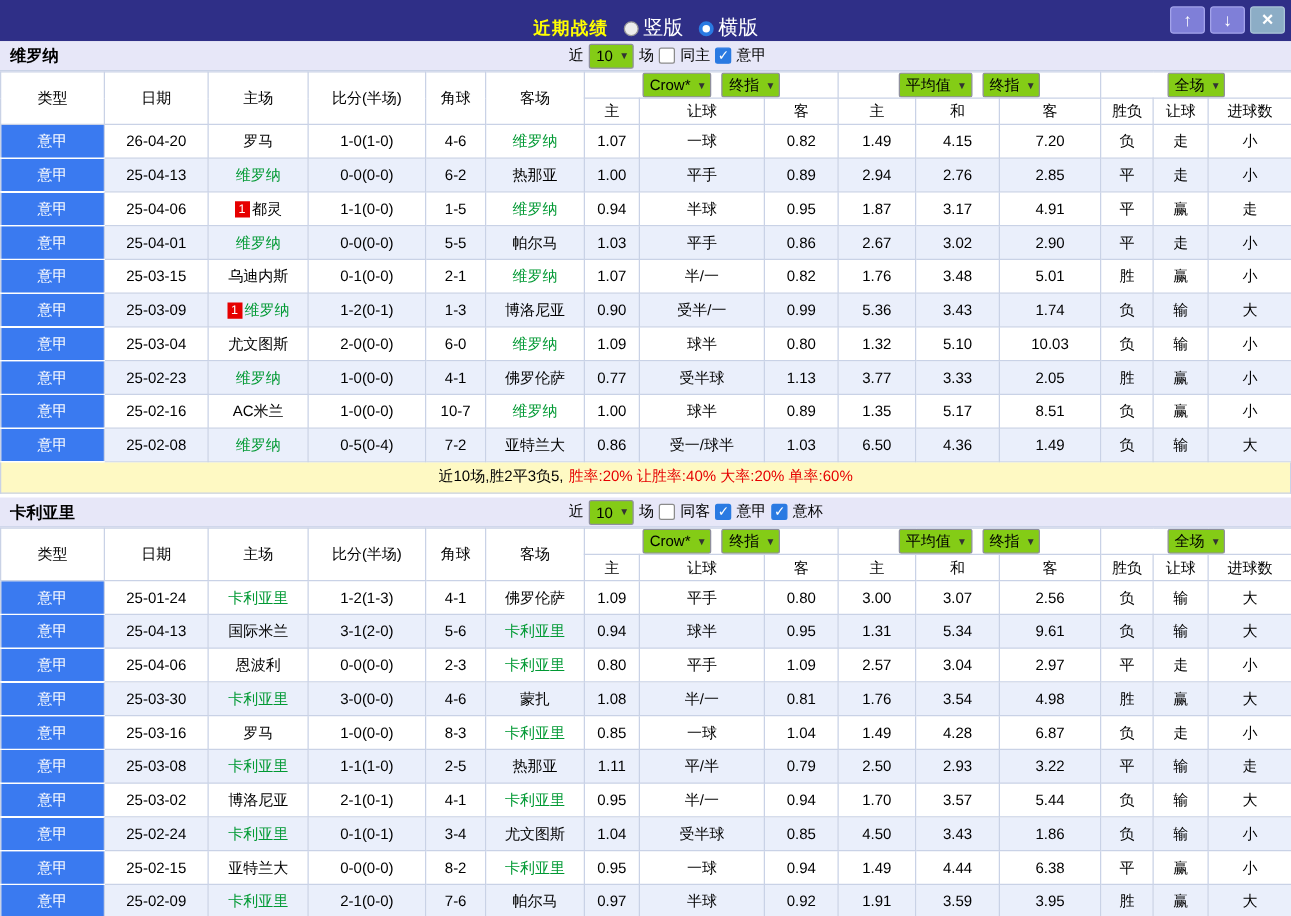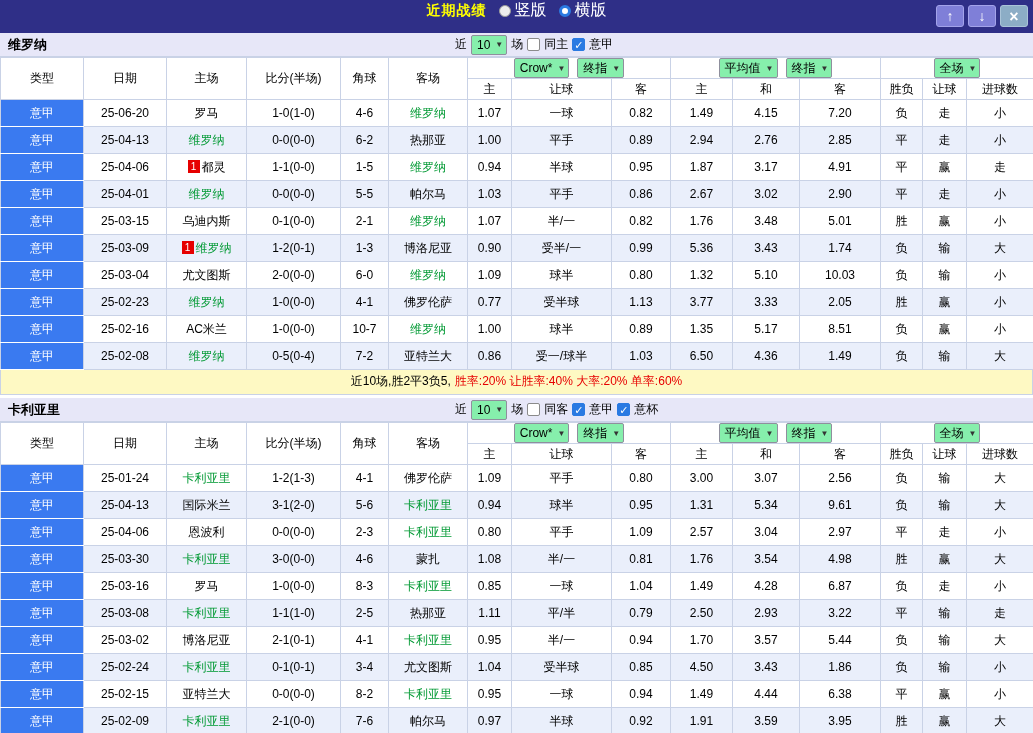--- a/index.html
+++ b/index.html
@@ -1,33 +1,33 @@
 <!DOCTYPE html>
 <html><head>
 <meta charset="utf-8">
 <style>
   html,body{margin:0;padding:0;}
   body{width:1033px;background:#fff;font-family:"Liberation Sans","DejaVu Sans",sans-serif;}
   .app{width:1033px;height:733px;overflow:hidden;background:#fff;}
   
-  .titlebar{height:33px;background:#2f2f87;position:relative;display:flex;align-items:flex-start;justify-content:center;}
+  .titlebar{height:33px;background:#2f2f87;position:relative;display:flex;align-items:flex-end;justify-content:center;}
   .tb-center{display:flex;align-items:center;gap:12px;}
   .popup-title{color:#ffff00;font-size:14px;font-weight:bold;letter-spacing:1px;}
   .radio-opt{display:flex;align-items:center;gap:4px;color:#fff;font-size:16px;cursor:pointer;}
   .radio{width:12px;height:12px;border-radius:50%;background:#ededed;border:1px solid #9a9a9a;box-sizing:border-box;}
   .radio.checked{background:#fff;border:3px solid #2a7ae2;}
   .tb-buttons{position:absolute;right:5px;top:5px;display:flex;gap:4px;}
   .tb-btn{width:28px;height:22px;background:#7f7fd8;border:1px solid #a3a3ea;border-radius:3px;color:#fff;font-size:14px;line-height:19px;text-align:center;font-weight:bold;cursor:pointer;padding:0;font-family:inherit;}
   .tb-btn.close{background:#8cadc6;border-color:#aac4d8;font-size:16px;}
   
   .section{margin-bottom:3px;}
   .section-bar{height:23px;background:#e7e7f8;position:relative;display:flex;align-items:center;border-bottom:1px solid #c9d2e6;}
   .team-name{font-size:13px;font-weight:bold;margin-left:8px;color:#000;}
   .filters{position:absolute;left:455px;top:0;height:23px;display:flex;align-items:center;gap:4px;font-size:12px;color:#000;}
-  .sel{display:inline-flex;align-items:center;background:#86efac;border:1px solid #8f8f9d;border-radius:2px;height:18px;padding:0 3px 0 5px;font-size:12px;cursor:pointer;white-space:nowrap;}
+  .sel{display:inline-flex;align-items:center;background:#84cc16;border:1px solid #8f8f9d;border-radius:2px;height:18px;padding:0 3px 0 5px;font-size:12px;cursor:pointer;white-space:nowrap;}
   .sel .arrow{font-size:8px;margin-left:5px;color:#333;}
   .checkbox{width:13px;height:13px;box-sizing:border-box;border:1px solid #8b8b8b;background:#fff;display:inline-block;border-radius:2px;cursor:pointer;}
   .checkbox.checked{background:#2a7ae2;border-color:#2a7ae2;color:#fff;font-size:11px;line-height:12px;text-align:center;font-weight:bold;}
   
   table.grid{table-layout:fixed;width:1033px;border-collapse:collapse;}
   .grid th,.grid td{border:1px solid #c9d2e6;font-size:12px;font-weight:normal;text-align:center;padding:0;overflow:hidden;white-space:nowrap;color:#000;background:#fff;}
   .grid thead th{height:20px;}
   .grid tbody td{height:26px;}
   .grid tbody tr:nth-child(even) td{background:#eaeffb;}
   .grid td.league{background:#3a7af0 !important;color:#fff;border-top:1px solid #fff;border-bottom:1px solid #fff;}
@@ -146,21 +146,21 @@
             <th>和</th>
             <th>客</th>
             <th>胜负</th>
             <th>让球</th>
             <th>进球数</th>
           </tr>
         </thead>
         <tbody>
           <tr>
             <td class="league">意甲</td>
-            <td>25-06-20</td>
+            <td>26-04-20</td>
             <td><span>罗马</span></td>
             <td class="score">1-0(1-0)</td>
             <td>4-6</td>
             <td><span class="hl">维罗纳</span></td>
             <td>1.07</td>
             <td>一球</td>
             <td>0.82</td>
             <td>1.49</td>
             <td>4.15</td>
             <td>7.20</td>

